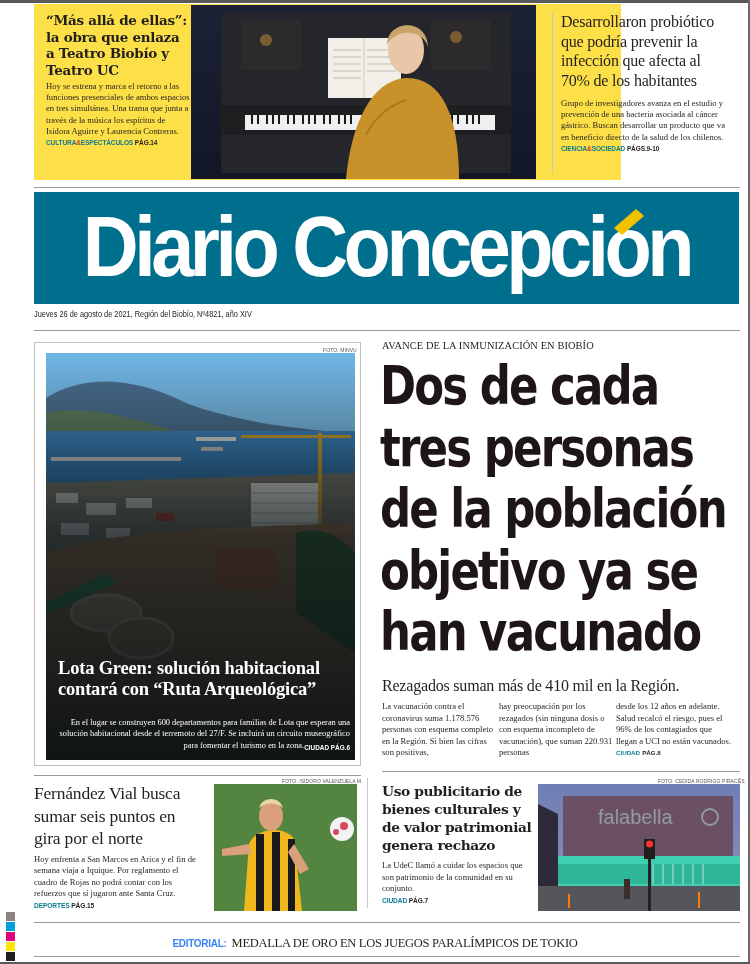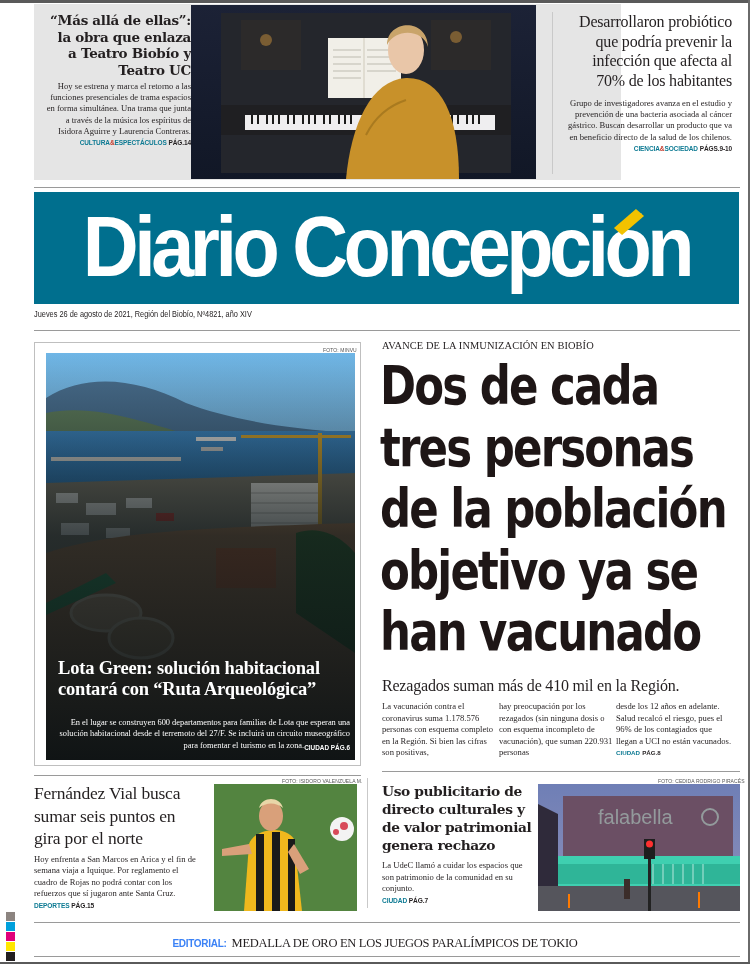--- a/index.html
+++ b/index.html
@@ -4,21 +4,21 @@
 <style>
   * { box-sizing: border-box; margin: 0; padding: 0; }
   html, body { width: 750px; height: 964px; overflow: hidden; background: #ffffff; }
   body { position: relative; font-family: "DejaVu Serif", serif; color: #231f20; }
 
   .frame-top { position: absolute; left: 0; top: 0; width: 750px; height: 3px; background: #5a5a5a; }
   .frame-bottom { position: absolute; left: 0; bottom: 0; width: 750px; height: 2px; background: #5a5a5a; }
   .frame-right { position: absolute; right: 0; top: 0; width: 2px; height: 964px; background: #6a6a6a; }
 
   
-  .teaser-strip { position: absolute; left: 34px; top: 4px; width: 587px; height: 176px; background: #e5e5e5; text-align: right; }
+  .teaser-strip { position: absolute; left: 34px; top: 4px; width: 587px; height: 176px; background: #fde047; }
   .teaser-left { position: absolute; left: 12px; top: 8px; width: 145px; }
   .teaser-left h2 { font-family: "DejaVu Serif", serif; font-weight: bold; font-size: 13.5px; line-height: 16.5px; color: #231f20; letter-spacing: -0.3px; }
   .teaser-body { font-family: "Liberation Serif", serif; font-size: 8.6px; line-height: 11.2px; color: #231f20; margin-top: 3px; }
   .section-tag { font-family: "Liberation Sans", sans-serif; font-weight: bold; font-size: 6.5px; margin-top: 2px; letter-spacing: -0.1px; }
   .section-tag .sec { color: #0d7a93; }
   .section-tag .amp { color: #c43c2e; }
   .section-tag .pg { color: #231f20; }
 
   .teaser-photo { position: absolute; left: 157px; top: 1px; width: 345px; height: 174px; background: #1a2338; overflow: hidden; }
   .teaser-right { position: absolute; left: 518px; top: 8px; width: 180px; border-left: 1px solid #c9c9c9; padding-left: 8px; height: 162px; }
@@ -70,21 +70,21 @@
 </head>
 <body>
 
 <div class="frame-top"></div>
 <div class="frame-right"></div>
 <div class="frame-bottom"></div>
 
 <div class="teaser-strip">
   <div class="teaser-left">
     <h2>“Más allá de ellas”: la obra que enlaza a Teatro Biobío y Teatro UC</h2>
-    <p class="teaser-body">Hoy se estrena y marca el retorno a las funciones presenciales de trama espacios en forma simultánea. Una trama que junta a través de la música los espíritus de Isidora Aguirre y Laurencia Contreras.</p>
+    <p class="teaser-body">Hoy se estrena y marca el retorno a las funciones presenciales de ambos espacios en tres simultánea. Una trama que junta a través de la música los espíritus de Isidora Aguirre y Laurencia Contreras.</p>
     <div class="section-tag">
       <span class="sec">CULTURA</span><span class="amp">&amp;</span><span class="sec">ESPECTÁCULOS</span>
       <span class="pg">PÁG.14</span>
     </div>
   </div>
 
   <div class="teaser-photo">
     <svg width="345" height="174" viewBox="0 0 345 174">
       <defs>
         <linearGradient id="pbg" x1="0" y1="0" x2="0" y2="1">
@@ -266,21 +266,21 @@
     <circle cx="128" cy="45" r="12" fill="#f3f3f3"></circle>
     <circle cx="130" cy="42" r="4" fill="#d84a5a"></circle>
     <circle cx="122" cy="48" r="3" fill="#d84a5a"></circle>
   </svg>
 </div>
 
 <div class="col-divider"></div>
 
 <div class="photo-credit" style="left:658px; top:778px;">FOTO: CEDIDA RODRIGO PIRACÉS</div>
 <div class="story-udec">
-  <h2>Uso publicitario de directo culturales y de valor patrimonial genera rechazo</h2>
+  <h2>Uso publicitario de bienes culturales y de valor patrimonial genera rechazo</h2>
   <p>La UdeC llamó a cuidar los espacios que son patrimonio de la comunidad en su conjunto.</p>
   <div class="section-tag" style="font-size:6.6px;">
     <span class="sec">CIUDAD</span>
     <span class="pg">PÁG.7</span>
   </div>
 </div>
 <div class="udec-photo">
   <svg width="202" height="127" viewBox="0 0 202 127">
     <defs>
       <linearGradient id="dusk" x1="0" y1="0" x2="0" y2="1">

